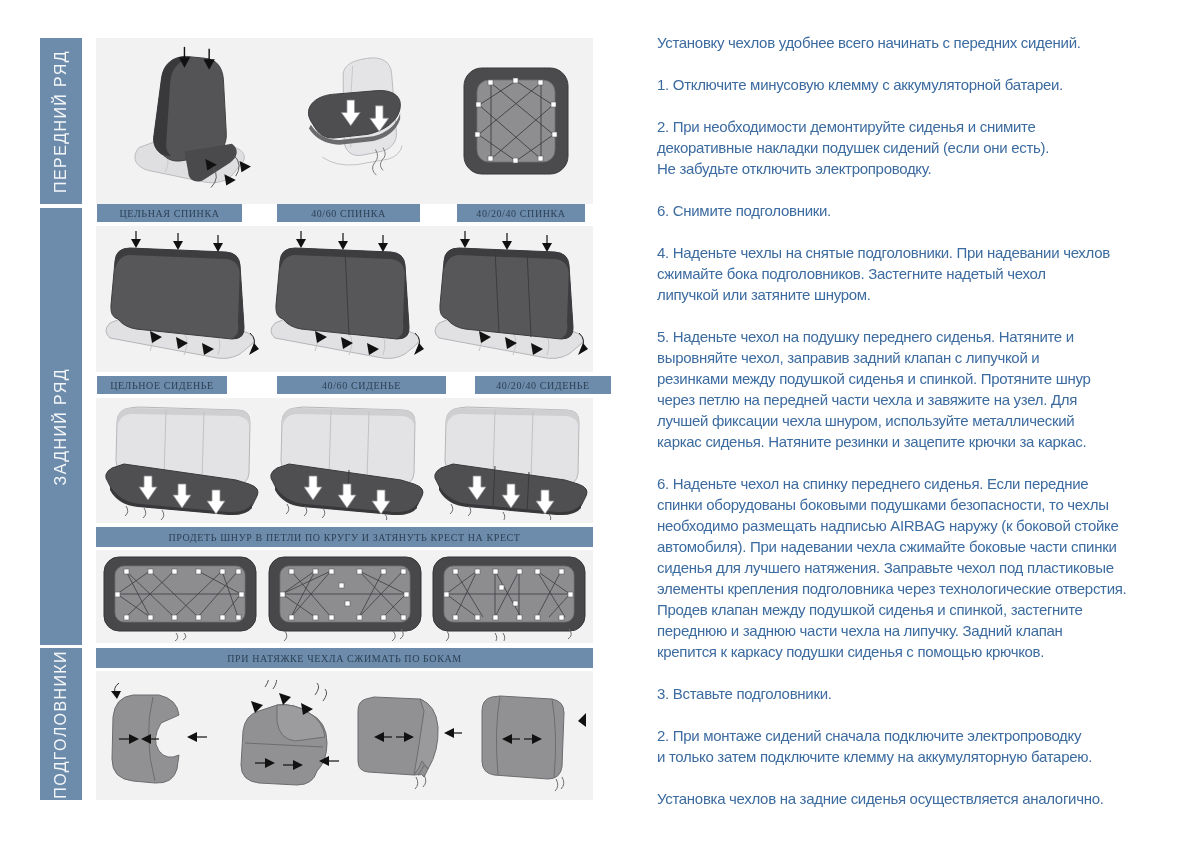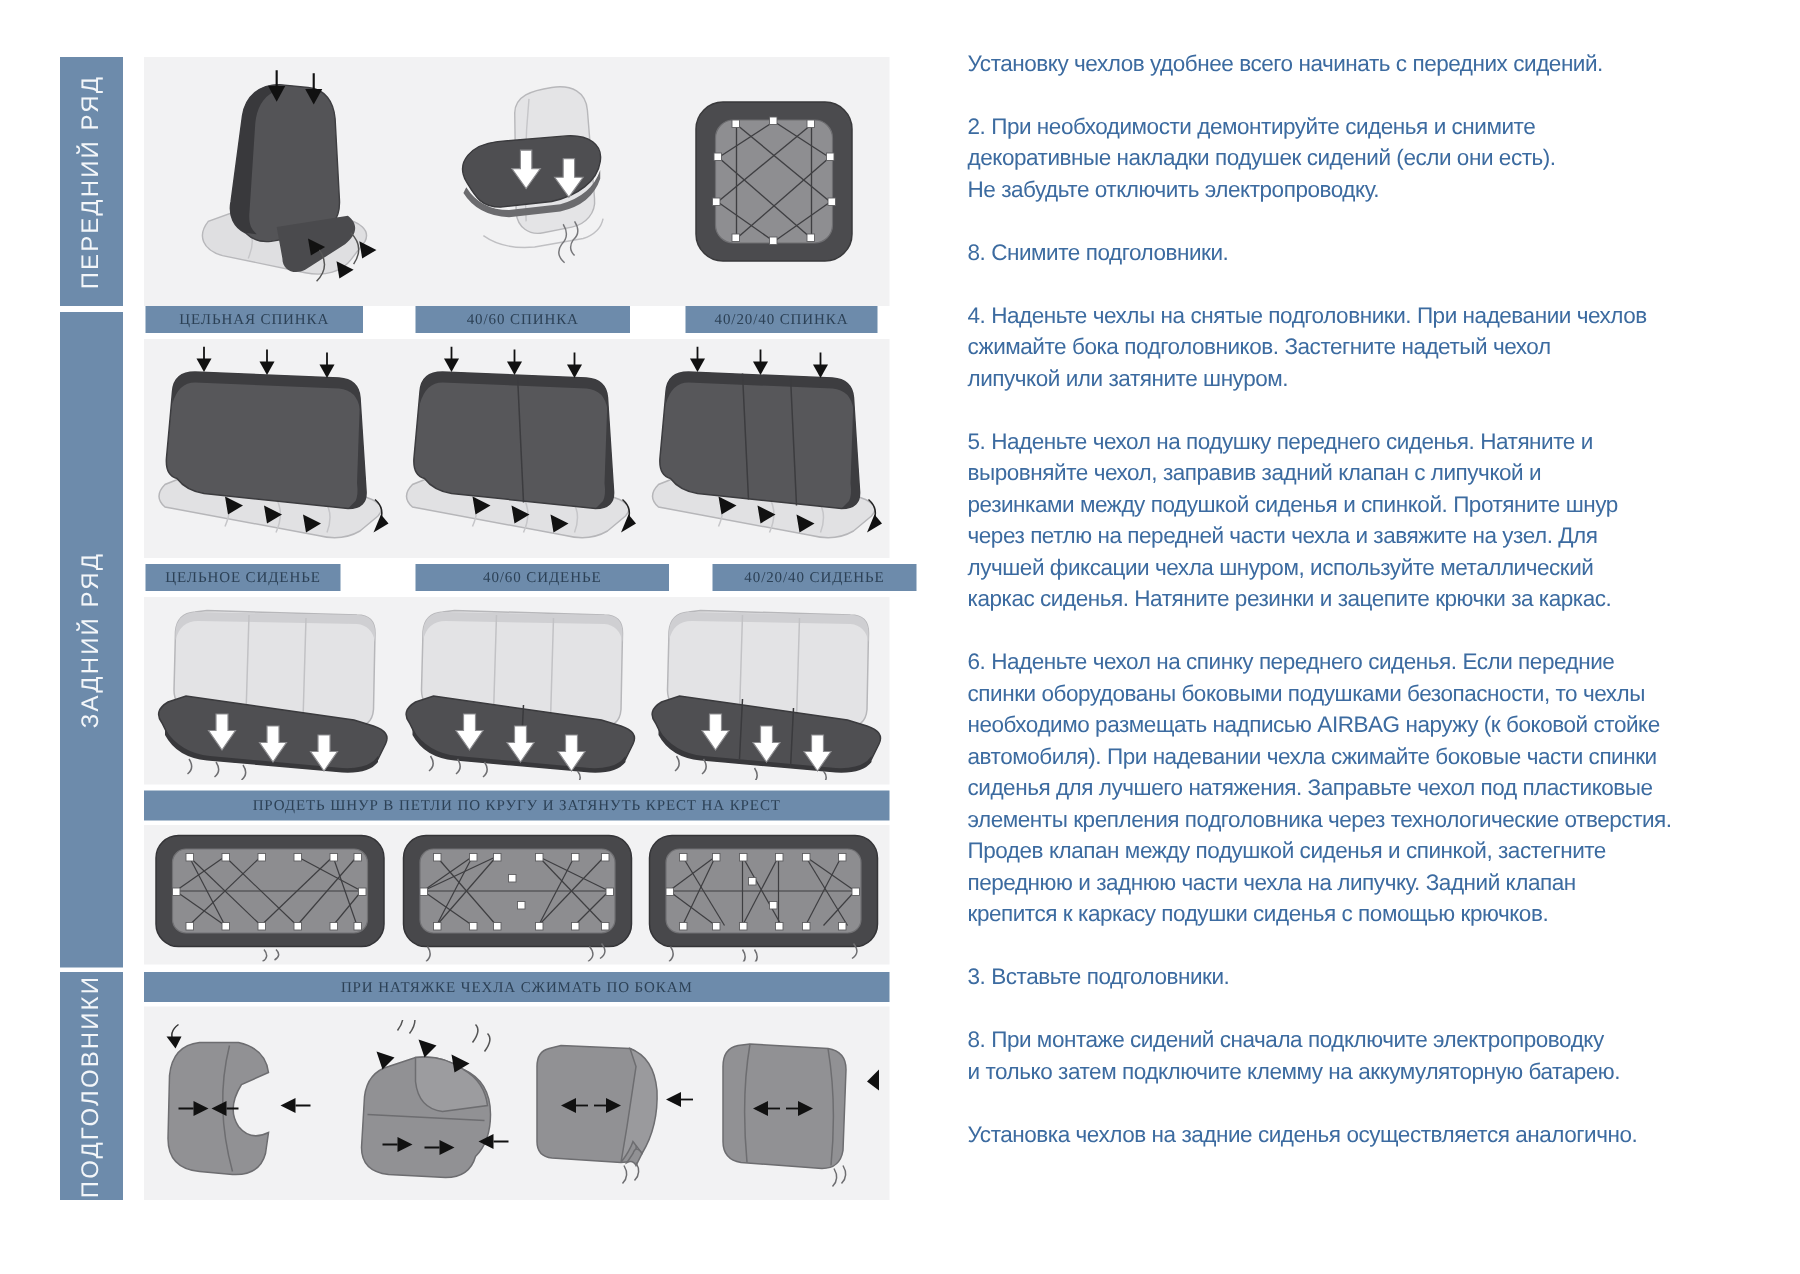--- a/index.html
+++ b/index.html
@@ -19,21 +19,21 @@
   
   .pill, .banner { position:absolute; background:#6d8bab; color:#2c4156;
                    font-size:10px; letter-spacing:0.6px;
                    display:flex; align-items:center; justify-content:center;font-family:Liberation Serif, serif; }
   .pill   { height:18px; }
   .banner { left:96px; width:497px; height:20px; }
 
   
   .instructions { position:absolute; left:645px; top:32px; width:535px;
                   color:#3c6ba0; font-size:15px; line-height:21px; letter-spacing:-0.3px; }
-  .instructions p { margin:0 0 21px; white-space:pre; }
+  .instructions p { margin:0 12px 21px; white-space:pre; }
 
   svg { display:block; }
 </style>
 </head>
 <body>
 
 <div class="canvas">
 
   <div class="vbar" style="top:38px;height:166px">
     <span>ПЕРЕДНИЙ РЯД</span>
@@ -389,41 +389,42 @@
         <polygon points="32,58 42,53 42,63" fill="#111"></polygon>
       <line x1="54" y1="58" x2="62" y2="58" stroke="#111" stroke-width="1.2"></line>
         <polygon points="72,58 62,53 62,63" fill="#111"></polygon>
       <polygon points="108,40 116,32 116,46" fill="#111"></polygon>
       <path d="M86 98 q4 7 -1 12 M92 96 q4 7 -1 12" stroke="#6e6e71" fill="none"></path>
     </svg>
   </div>
 
   <div class="instructions">
     <p>Установку чехлов удобнее всего начинать с передних сидений.</p>
+    <p>1. Отключите минусовую клемму с аккумуляторной батареи.</p>
     <p>2. При необходимости демонтируйте сиденья и снимите
 декоративные накладки подушек сидений (если они есть).
 Не забудьте отключить электропроводку.</p>
-    <p>8. Снимите подголовники.</p>
+    <p>6. Снимите подголовники.</p>
     <p>4. Наденьте чехлы на снятые подголовники. При надевании чехлов
 сжимайте бока подголовников. Застегните надетый чехол
 липучкой или затяните шнуром.</p>
     <p>5. Наденьте чехол на подушку переднего сиденья. Натяните и
 выровняйте чехол, заправив задний клапан с липучкой и
 резинками между подушкой сиденья и спинкой. Протяните шнур
 через петлю на передней части чехла и завяжите на узел. Для
 лучшей фиксации чехла шнуром, используйте металлический
 каркас сиденья. Натяните резинки и зацепите крючки за каркас.</p>
     <p>6. Наденьте чехол на спинку переднего сиденья. Если передние
 спинки оборудованы боковыми подушками безопасности, то чехлы
 необходимо размещать надписью AIRBAG наружу (к боковой стойке
 автомобиля). При надевании чехла сжимайте боковые части спинки
 сиденья для лучшего натяжения. Заправьте чехол под пластиковые
 элементы крепления подголовника через технологические отверстия.
 Продев клапан между подушкой сиденья и спинкой, застегните
 переднюю и заднюю части чехла на липучку. Задний клапан
 крепится к каркасу подушки сиденья с помощью крючков.</p>
     <p>3. Вставьте подголовники.</p>
-    <p>8. При монтаже сидений сначала подключите электропроводку
+    <p>2. При монтаже сидений сначала подключите электропроводку
 и только затем подключите клемму на аккумуляторную батарею.</p>
     <p>Установка чехлов на задние сиденья осуществляется аналогично.</p>
   </div>
 
 </div>
 
 </body></html>

